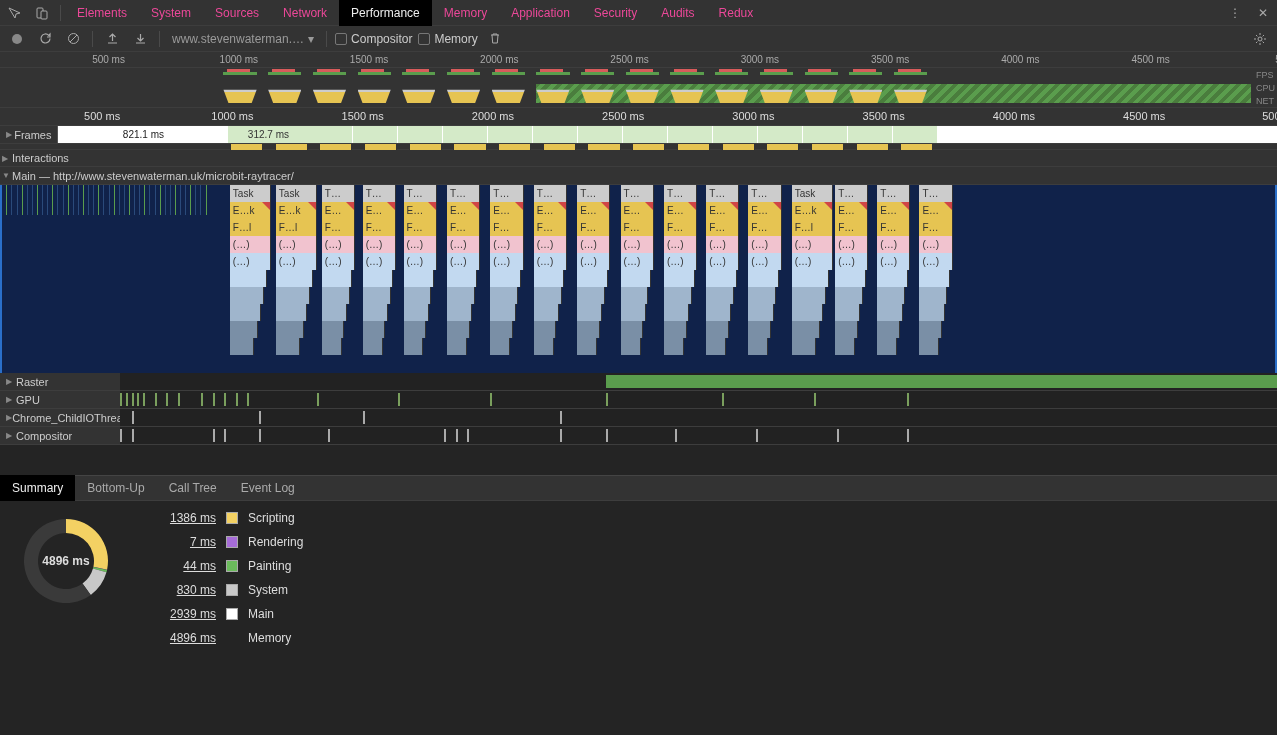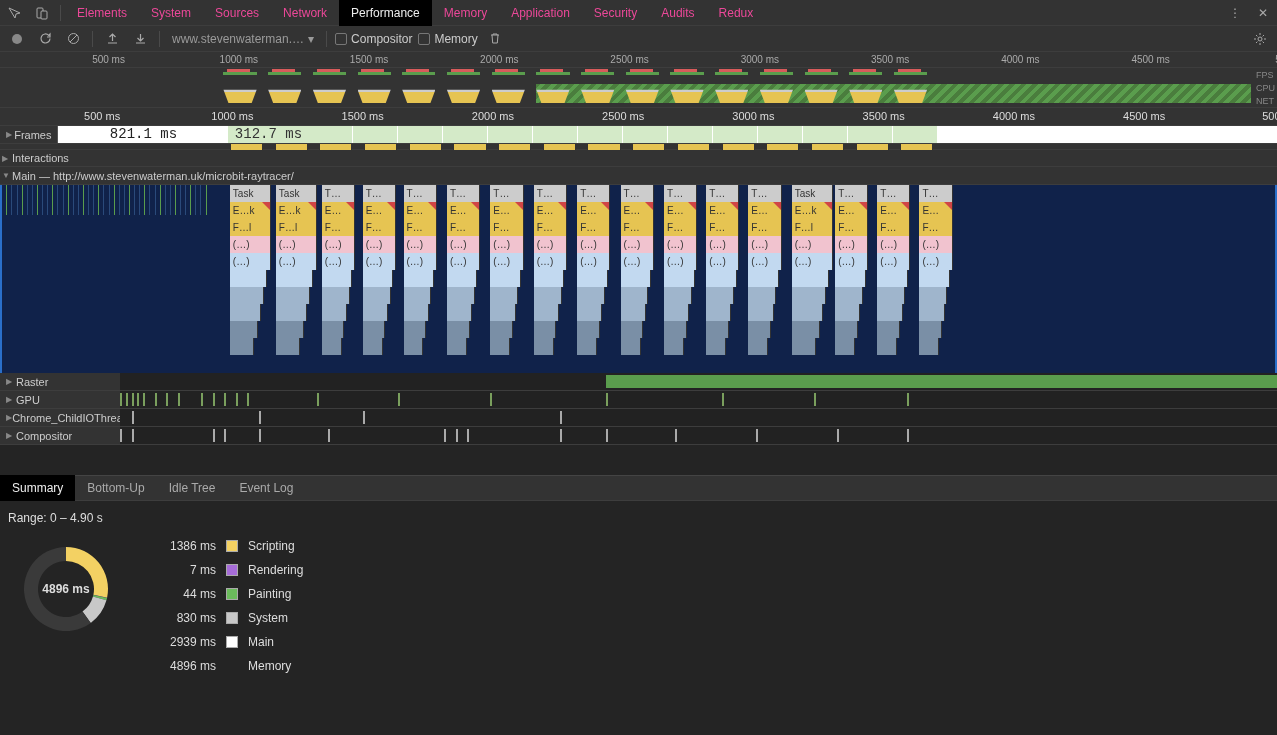--- a/index.html
+++ b/index.html
@@ -135,23 +135,22 @@
   display: flex; align-items: stretch;
 }
 .frames-strip .frame-label-box {
   background: #333; color: #ccc; font-size: 11px; padding: 1px 6px;
   display: flex; align-items: center; gap: 2px;
   border-right: 1px solid #555;
 }
 .frames-strip .frame-label-box .arrow { font-size: 8px; color: #888; }
 .frames-strip .frameseg {
   position: relative; height: 100%;
-  display: flex; justify-content: center;
-  font-size: 14px;
-  font-family: Liberation Mono, monospace;
+  display: flex; align-items: center; justify-content: center;
+  font-size: 10px;
 }
 .frames-strip .green-frames {
   background: #d4eac8; flex: 0 0 auto; display: flex;
 }
 .frames-strip .green-frames .fcell {
   border-right: 1px solid #fff;
 }
 
 
 .framedrops {
@@ -249,21 +248,21 @@
 .summary .body { display: flex; gap: 40px; align-items: flex-start; }
 .donut-wrap { position: relative; width: 100px; height: 100px; margin-left: 8px; }
 .donut-center {
   position: absolute; inset: 0; display: flex; align-items: center; justify-content: center;
   font-size: 12px; color: #ddd; font-weight: bold;
 }
 .legend { display: flex; flex-direction: column; gap: 10px; }
 .legend .row {
   display: flex; align-items: center; gap: 10px;
 }
-.legend .row .time { width: 60px; text-align: right; color: #ddd; }
+.legend .row .time { width: 60px; text-align: right; color: #ddd; text-decoration: underline; }
 .legend .row .swatch { width: 12px; height: 12px; border: 1px solid #aaa; }
 .legend .row .name { color: #ddd; }
 </style>
 </head>
 <body>
 
 <div class="devtools-tabs">
   <div class="icon">
     <svg width="14" height="14" viewBox="0 0 14 14">
         <path d="M2 2l6 10 1-4 4-1z" fill="none" stroke="#aaa" stroke-width="1"></path>
@@ -812,26 +811,25 @@
       <div class="tick" style="left: 62%;"></div>
       <div class="tick" style="left: 68%;"></div>
     </div>
 </div>
 
 <div class="gap30"></div>
 
 <div class="bottom-tabs" id="bottom-tabs">
     <div class="tab active">Summary</div>
     <div class="tab">Bottom-Up</div>
-    <div class="tab">Idle Tree</div>
+    <div class="tab">Call Tree</div>
     <div class="tab">Event Log</div>
   </div>
 
 <div class="summary">
-  <div class="range">Range: 0 – 4.90 s</div>
   <div class="body">
     <div class="donut-wrap">
       <svg width="100" height="100" viewBox="0 0 100 100" id="donut-svg">
           <path d="M 50 8 A 42 42 0 0 1 91.09559820718559 58.66901424578166 L 77.39706547145705 55.77934283052111 A 28 28 0 0 0 50 22 Z" fill="#f3d163"></path>
           <path d="M 91.09559820718559 58.66901424578166 A 42 42 0 0 1 91.01606459789747 59.03783408240609 L 77.34404306526498 56.02522272160407 A 28 28 0 0 0 77.39706547145705 55.77934283052111 Z" fill="#a66cd8"></path>
           <path d="M 91.01606459789747 59.03783408240609 A 42 42 0 0 1 90.44062871785368 61.3382339411704 L 76.96041914523579 57.558822627446936 A 28 28 0 0 0 77.34404306526498 56.02522272160407 Z" fill="#6bbb5c"></path>
           <path d="M 90.44062871785368 61.3382339411704 A 42 42 0 0 1 74.74798899835127 83.9343047746301 L 66.49865933223418 72.62286984975341 A 28 28 0 0 0 76.96041914523579 57.558822627446936 Z" fill="#c8c8c8"></path>
           <path d="M 74.74798899835127 83.9343047746301 A 42 42 0 1 1 49.99999999999999 8 L 49.99999999999999 22 A 28 28 0 1 0 66.49865933223418 72.62286984975341 Z" fill="#3a3a3a"></path>
         </svg>
       <div class="donut-center">4896 ms</div>

